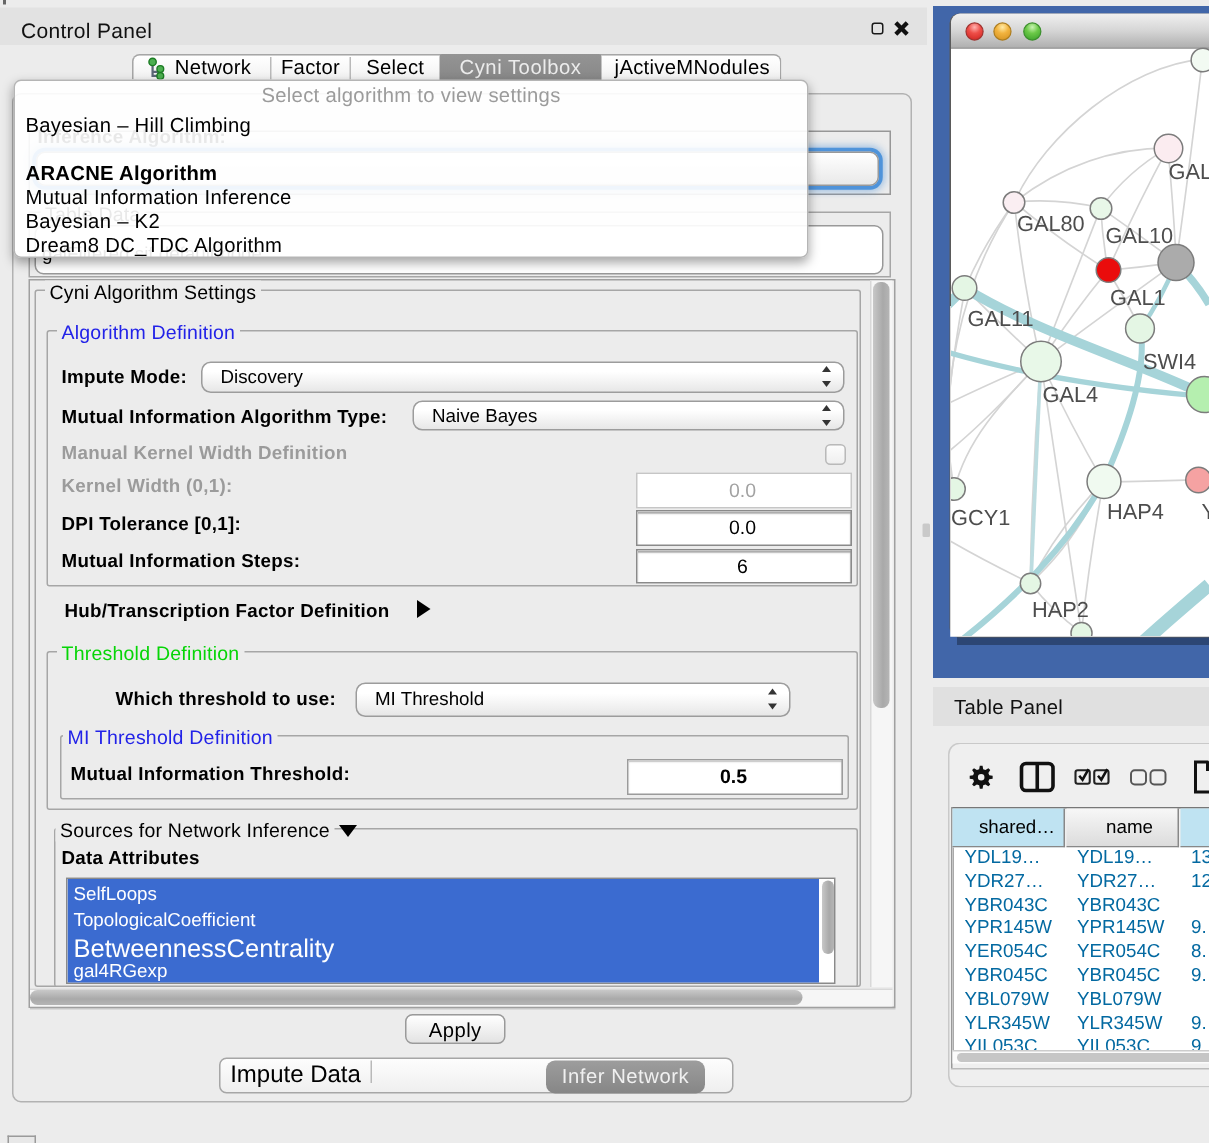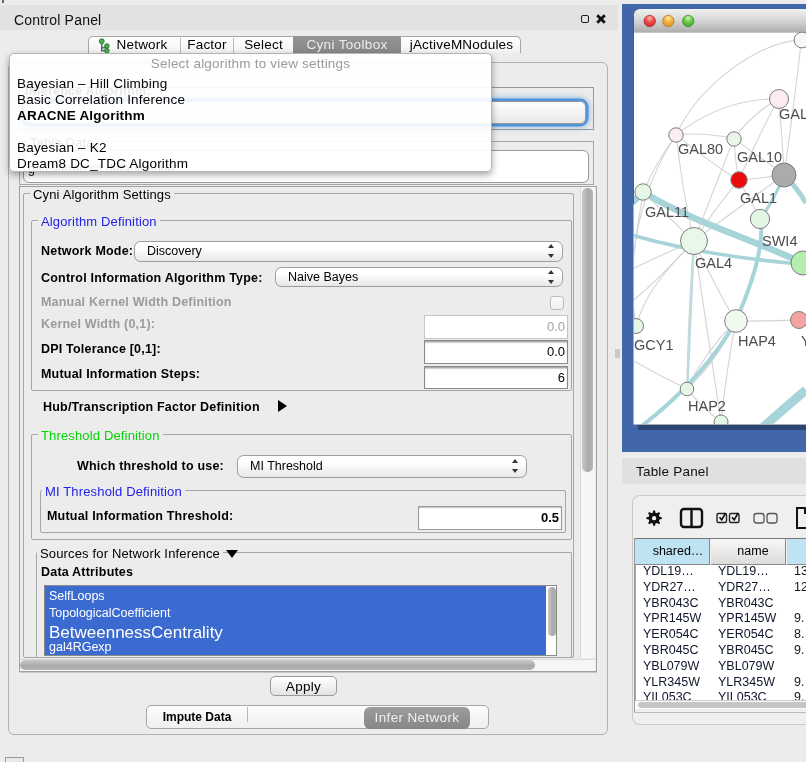--- a/index.html
+++ b/index.html
@@ -30,45 +30,45 @@
 .fldlabel { position:absolute; font-size:12.5px; letter-spacing:0.2px; font-weight:bold; color:#000; white-space:nowrap; }
 .dis { color:#9b9b9b; }
 
 
 .combo { position:absolute; border:1px solid #9c9c9c; border-radius:6.5px; background:linear-gradient(#ffffff 30%,#e7e7e7); font-size:12.5px; color:#000; }
 .combo .ctext { position:absolute; left:12px; top:50%; transform:translateY(-50%); white-space:nowrap; }
 .combo .arr { position:absolute; right:7px; top:50%; width:7px; height:14px; transform:translateY(-50%); }
 .combo .arr:before { content:""; position:absolute; left:0; top:0; border:3.5px solid transparent; border-bottom:4.5px solid #333; border-top:none; }
 .combo .arr:after { content:""; position:absolute; left:0; bottom:0; border:3.5px solid transparent; border-top:4.5px solid #333; border-bottom:none; }
 
-.tinput { position:absolute; background:#fff; font-size:13px; text-align:right; padding-right:2px; }
+.tinput { position:absolute; background:#fff; font-size:13px; text-align:center; padding-right:2px; }
 
 
 .sbthumb { position:absolute; background:linear-gradient(90deg,#c8c8c8,#a9a9a9 60%,#b5b5b5); border-radius:5px; }
 .sbthumb.h { background:linear-gradient(#c8c8c8,#a9a9a9 60%,#b5b5b5); }
 
 
-#popup { left:9px; top:53px; width:483px; height:119px; background:rgba(255,255,255,0.91); border:1px solid #b5b5b5; border-radius:5px; box-shadow:0 3px 7px rgba(0,0,0,0.35); z-index:50; }
+#popup { left:9px; top:53px; width:530px; height:119px; background:rgba(255,255,255,0.91); border:1px solid #b5b5b5; border-radius:5px; box-shadow:0 3px 7px rgba(0,0,0,0.35); z-index:50; }
 #popup .hint { position:absolute; top:2px; left:0; width:100%; text-align:center; font-size:13.5px; letter-spacing:0.2px; color:#9b9b9b; }
 .pitem { position:absolute; left:7px; font-size:13.5px; letter-spacing:0.2px; color:#000; white-space:nowrap; }
 
 
 #botstrip { left:146px; top:705px; width:343px; height:24px; border:1px solid #a6a6a6; border-radius:5px; background:linear-gradient(#fdfdfd,#efefef); }
-.bseg { position:absolute; top:0; height:22px; font-size:12px; font-weight:bold; color:#000; text-align:center; line-height:22px; }
+.bseg { position:absolute; top:0; height:22px; font-size:16px; font-weight:normal; color:#000; text-align:center; line-height:22px; }
 .bseg.sel { background:linear-gradient(#9d9d9d,#868686); color:#f0f0f0; border-radius:6px; font-weight:normal; font-size:13.5px; letter-spacing:0.35px; top:1px; height:22px; }
 
 
 #desktop { left:622px; top:4px; width:184px; height:448px; background:#4166a9; }
 #tp-bar { left:622px; top:458px; width:184px; height:26px; background:#e0e0e0; }
 #tp-title { left:636px; top:464px; font-size:13.5px; letter-spacing:0.2px; color:#111; }
 #tp-panel { left:632px; top:495px; width:184px; height:230px; background:#efefef; border:1px solid #c9c9c9; border-radius:8px 0 0 8px; border-right:none; }
 
 
 .hdrcell { position:absolute; top:539px; height:26px; font-size:12.5px; color:#000; text-align:center; line-height:24px; border-bottom:1px solid #888; }
-.trow { position:absolute; font-size:12.5px; color:#0f172a; white-space:nowrap;text-align:center; }
+.trow { position:absolute; font-size:12.5px; color:#0369a1; white-space:nowrap;text-align:center; }
 </style>
 </head>
 <body>
 
 <div class="abs" style="left:2px;top:0;width:2px;height:3px;background:#666;"></div>
 <div class="abs" style="left:5px;top:757px;width:19px;height:5px;background:#e8e8e8;border:1px solid #9a9a9a;border-bottom:none;"></div>
 
 <div id="cp-titlebar" class="abs"></div>
 <div id="cp-title" class="abs">Control Panel</div>
 <div id="cp-float" class="abs"></div>
@@ -102,46 +102,46 @@
 <div class="abs" style="left:23px;top:150px;width:566px;height:33px;border:1px solid #999;border-radius:6px;background:#fff;font-size:12.5px;">
     <div style="position:absolute;left:0;top:0;width:100%;height:21px;overflow:hidden;">
       <span style="position:absolute;left:4px;top:11px;">galFiltered.sif default node</span>
     </div>
     <span style="position:absolute;left:4px;top:11px;">g</span>
   </div>
 
 <div id="popup" class="abs">
   <div class="hint">Select algorithm to view settings</div>
   <div class="pitem" style="top:22px;">Bayesian – Hill Climbing</div>
-  <div class="pitem" style="top:38px;">Basic Correlation Inference</div>
   <div class="pitem" style="top:54px;font-weight:bold;">ARACNE Algorithm</div>
+  <div class="pitem" style="top:70px;">Mutual Information Inference</div>
   <div class="pitem" style="top:86px;">Bayesian – K2</div>
   <div class="pitem" style="top:102px;">Dream8 DC_TDC Algorithm</div>
 </div>
 
 <div class="abs" style="left:19px;top:186px;width:578px;height:486px;border:1px solid #a0a0a0;"></div>
 
 <div class="abs" style="left:580px;top:187px;width:15px;height:471px;background:#f6f6f6;border-left:1px solid #d8d8d8;"></div>
 <div class="sbthumb" style="left:582px;top:188px;width:11px;height:284px;"></div>
 
 <div class="abs" style="left:20px;top:659px;width:575px;height:12px;background:#f6f6f6;border-top:1px solid #d8d8d8;"></div>
 <div class="sbthumb h" style="left:20px;top:660px;width:515px;height:10px;"></div>
 
 <div class="group" style="left:23px;top:193px;width:551px;height:465px;"></div>
 <div class="glabel" style="left:30px;top:187px;">Cyni Algorithm Settings</div>
 
 <div class="group" style="left:31px;top:220px;width:541px;height:171px;"></div>
 <div class="glabel blab" style="left:38px;top:214px;">Algorithm Definition</div>
 
-<div class="fldlabel" style="left:41px;top:244px;">Network Mode:</div>
+<div class="fldlabel" style="left:41px;top:244px;">Impute Mode:</div>
 <div class="combo" style="left:134px;top:240.5px;width:429px;height:21px;">
     <span class="ctext">Discovery</span>
     <span class="arr"></span>
   </div>
-<div class="fldlabel" style="left:41px;top:271px;">Control Information Algorithm Type:</div>
+<div class="fldlabel" style="left:41px;top:271px;">Mutual Information Algorithm Type:</div>
 <div class="combo" style="left:275px;top:266.5px;width:288px;height:20.5px;">
     <span class="ctext">Naive Bayes</span>
     <span class="arr"></span>
   </div>
 <div class="fldlabel dis" style="left:41px;top:295px;">Manual Kernel Width Definition</div>
 <div class="abs" style="left:550px;top:296px;width:14px;height:14px;border:1px solid #b9b9b9;border-radius:3.5px;background:linear-gradient(#fcfcfc,#efefef);"></div>
 <div class="fldlabel dis" style="left:41px;top:317px;">Kernel Width (0,1):</div>
 <div class="tinput" style="left:424px;top:314.5px;width:144px;height:24px;border:1px solid #c6c6c6;color:#a2a2a2;line-height:22px;">0.0</div>
 <div class="fldlabel" style="left:41px;top:342px;">DPI Tolerance [0,1]:</div>
 <div class="tinput" style="left:424px;top:340px;width:144px;height:23.5px;border:1px solid #8a8a8a;box-shadow:inset 0 1.5px 1px rgba(60,60,60,0.45);color:#000;line-height:21.5px;">0.0</div>

